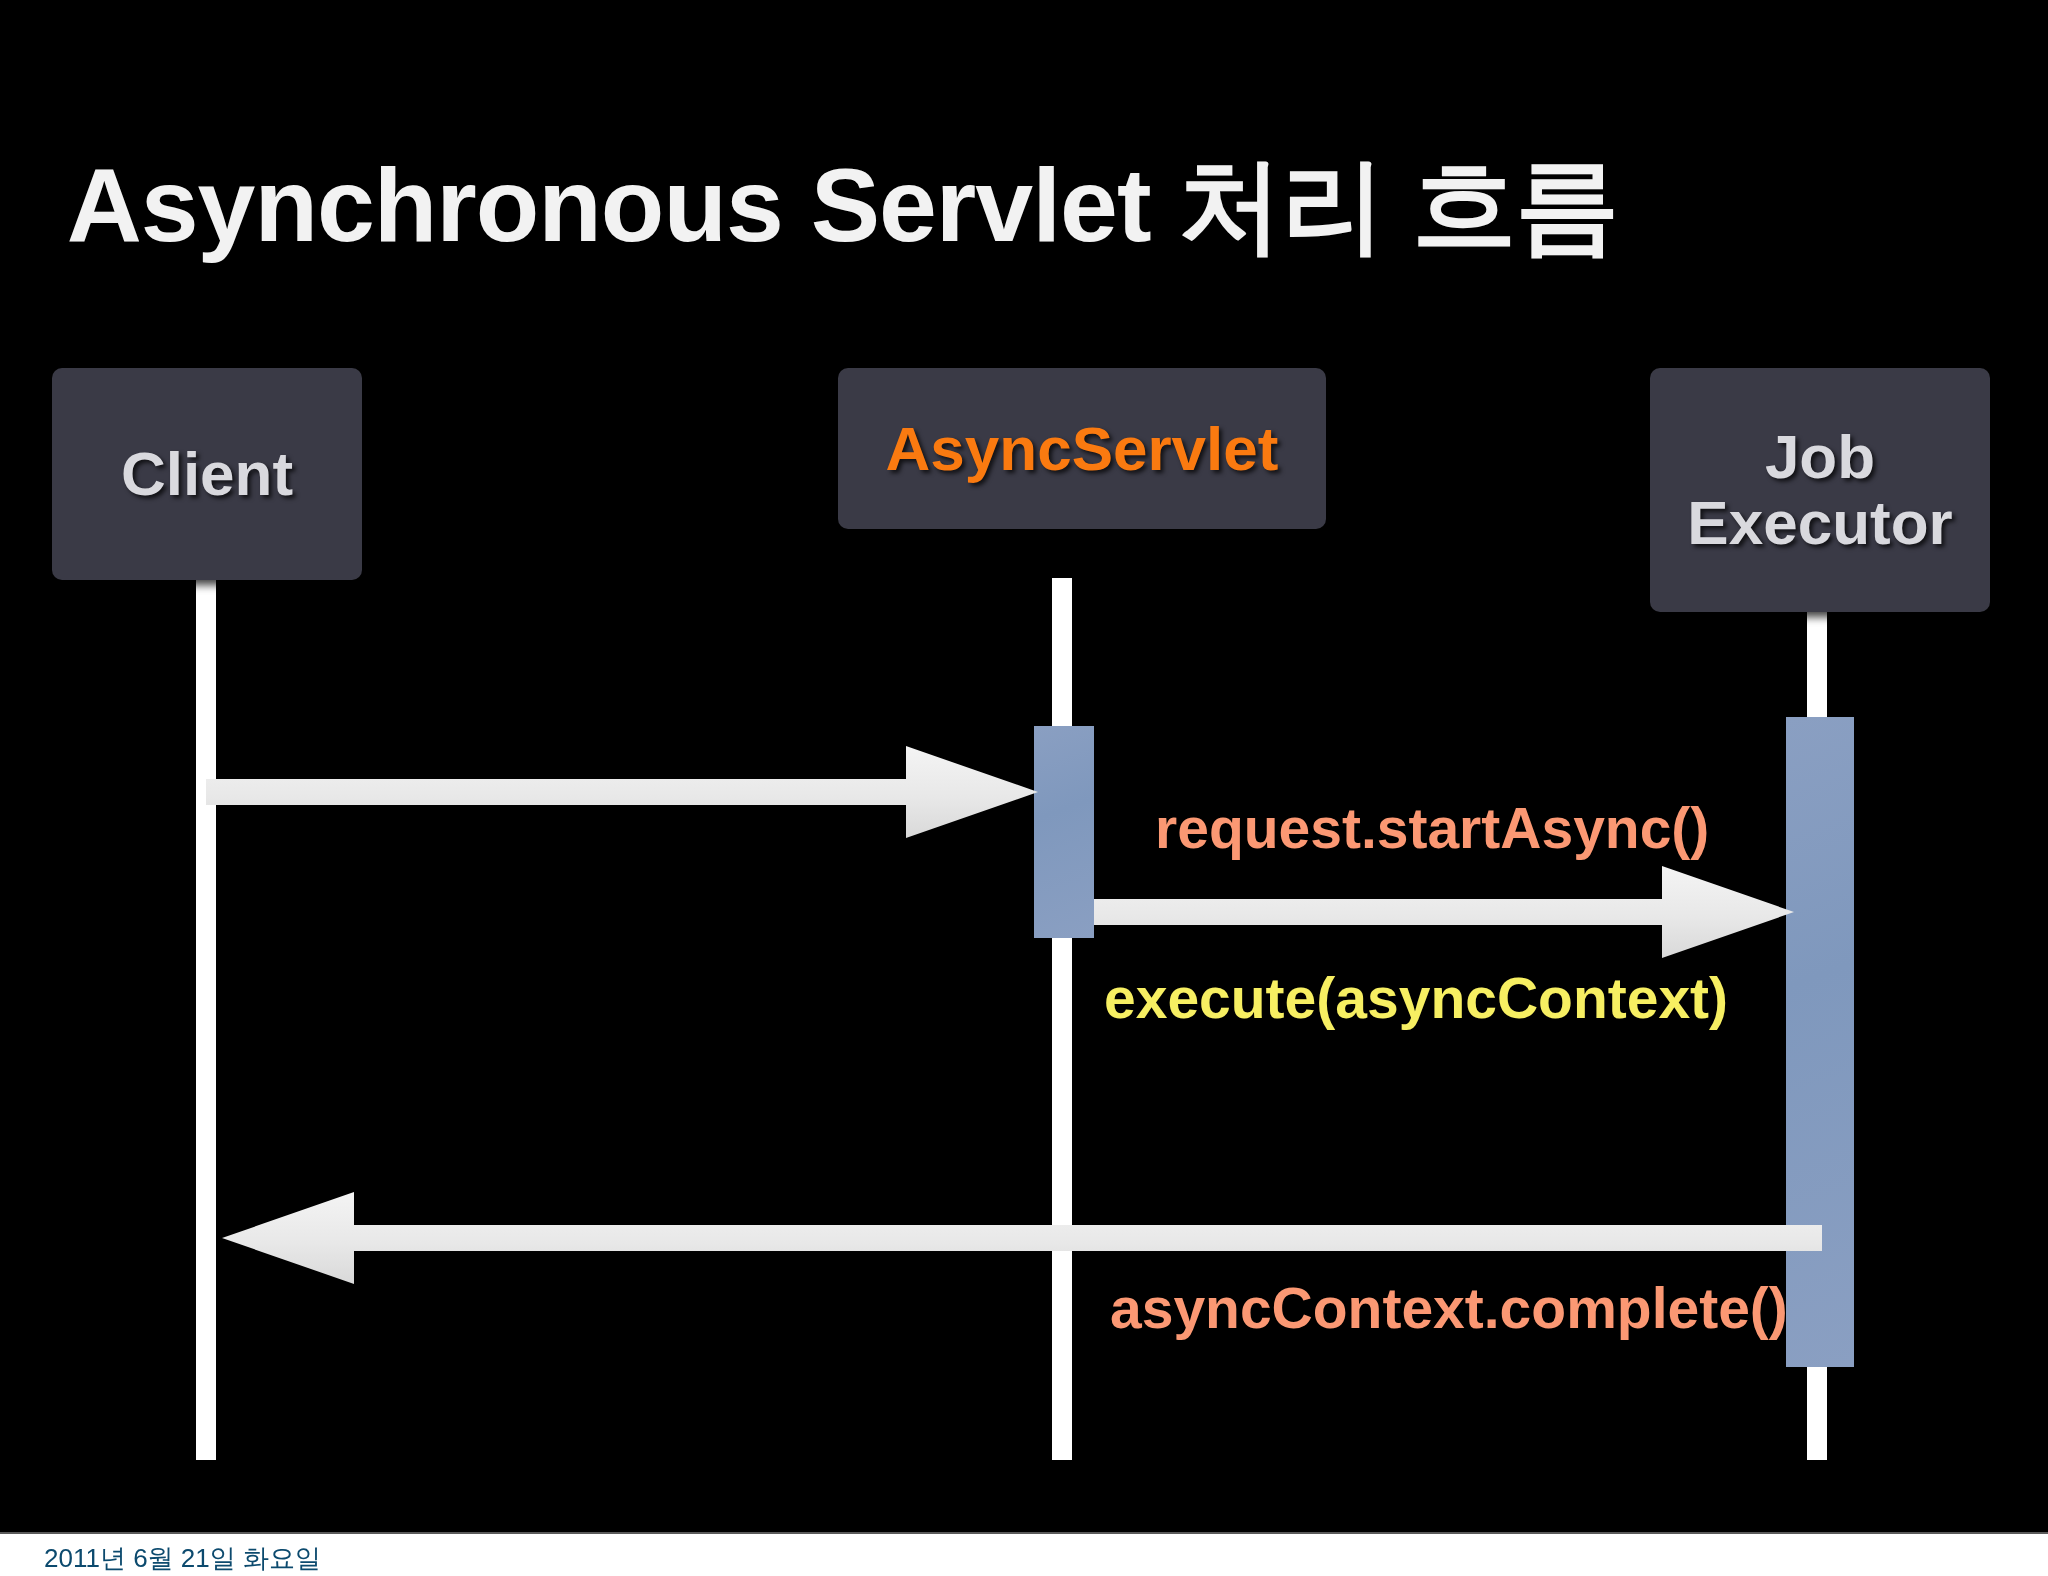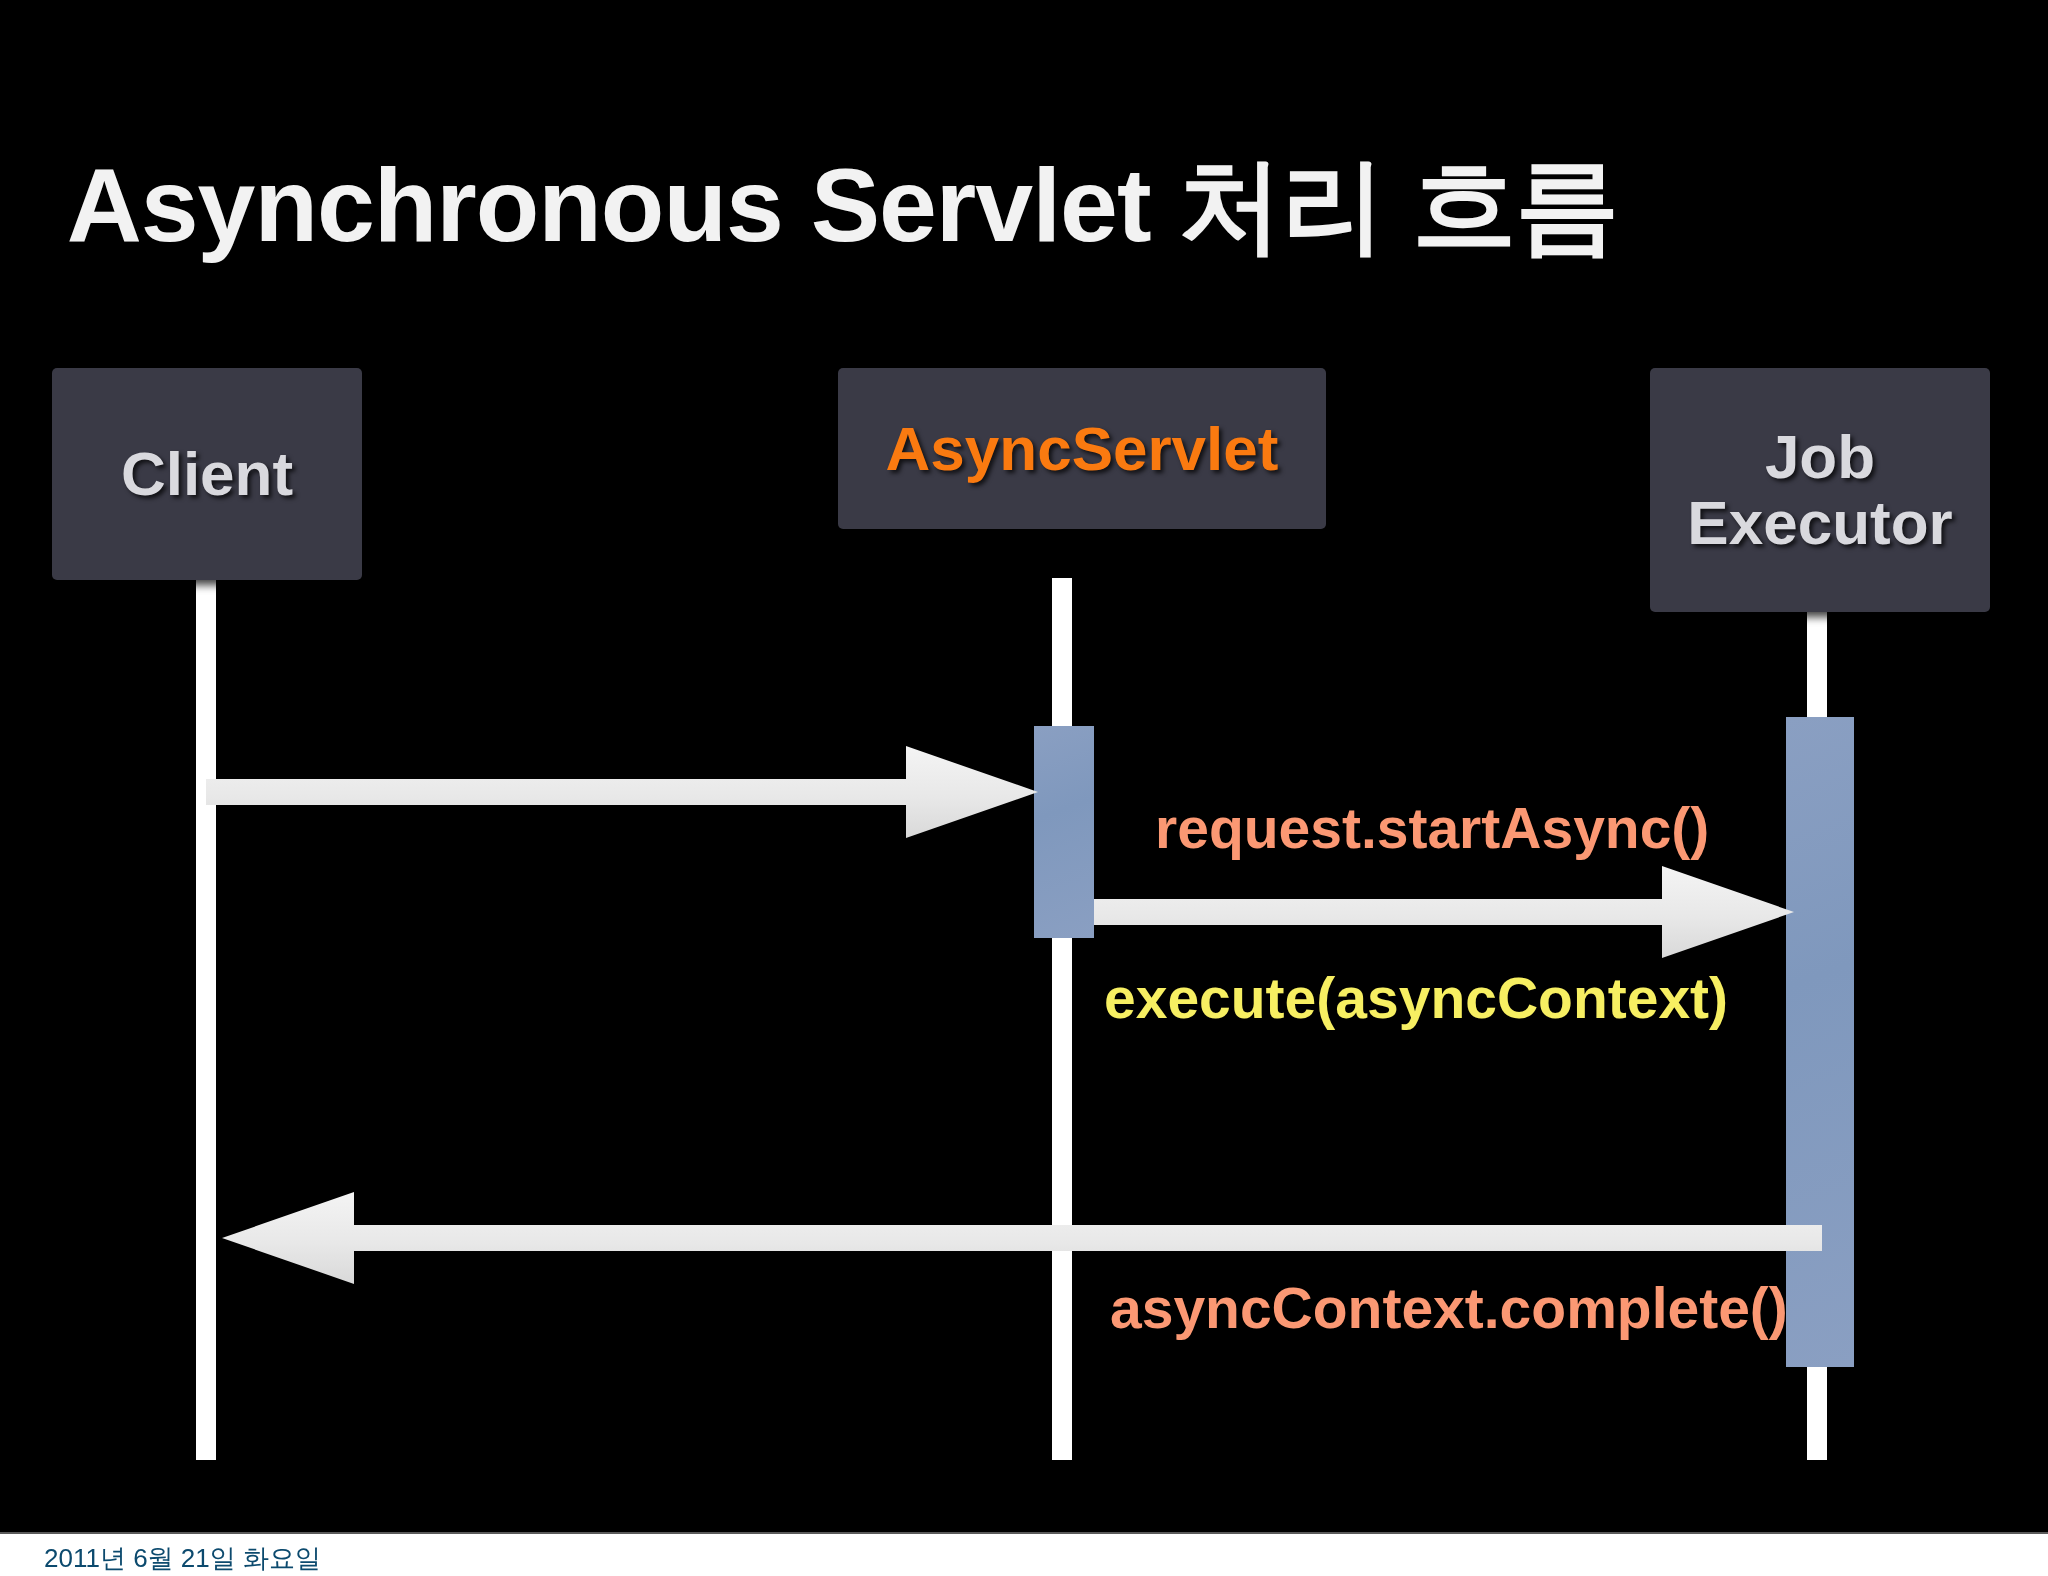--- a/index.html
+++ b/index.html
@@ -57,21 +57,21 @@
     background: #8099bd;
     background-image: linear-gradient(160deg, #8a9fc2 0%, #7f98bd 40%, #8a9fc2 100%);
   }
   #activation-servlet  { left: 1034px; top: 726px;  width: 60px;  height: 212px; }
   #activation-executor { left: 1786px; top: 717px;  width: 68px;  height: 650px; }
 
   
   .participant-box {
     position: absolute;
     background: #3a3a46;
-    border-radius: 5px;
+    border-radius: 10px;
     box-shadow: 4px 5px 9px rgba(0,0,0,0.75);
     display: flex;
     align-items: center;
     justify-content: center;
     text-align: center;
     font-weight: bold;
     line-height: 1.06;
   }
   #participant-client {
     left: 52px; top: 368px; width: 310px; height: 212px;

